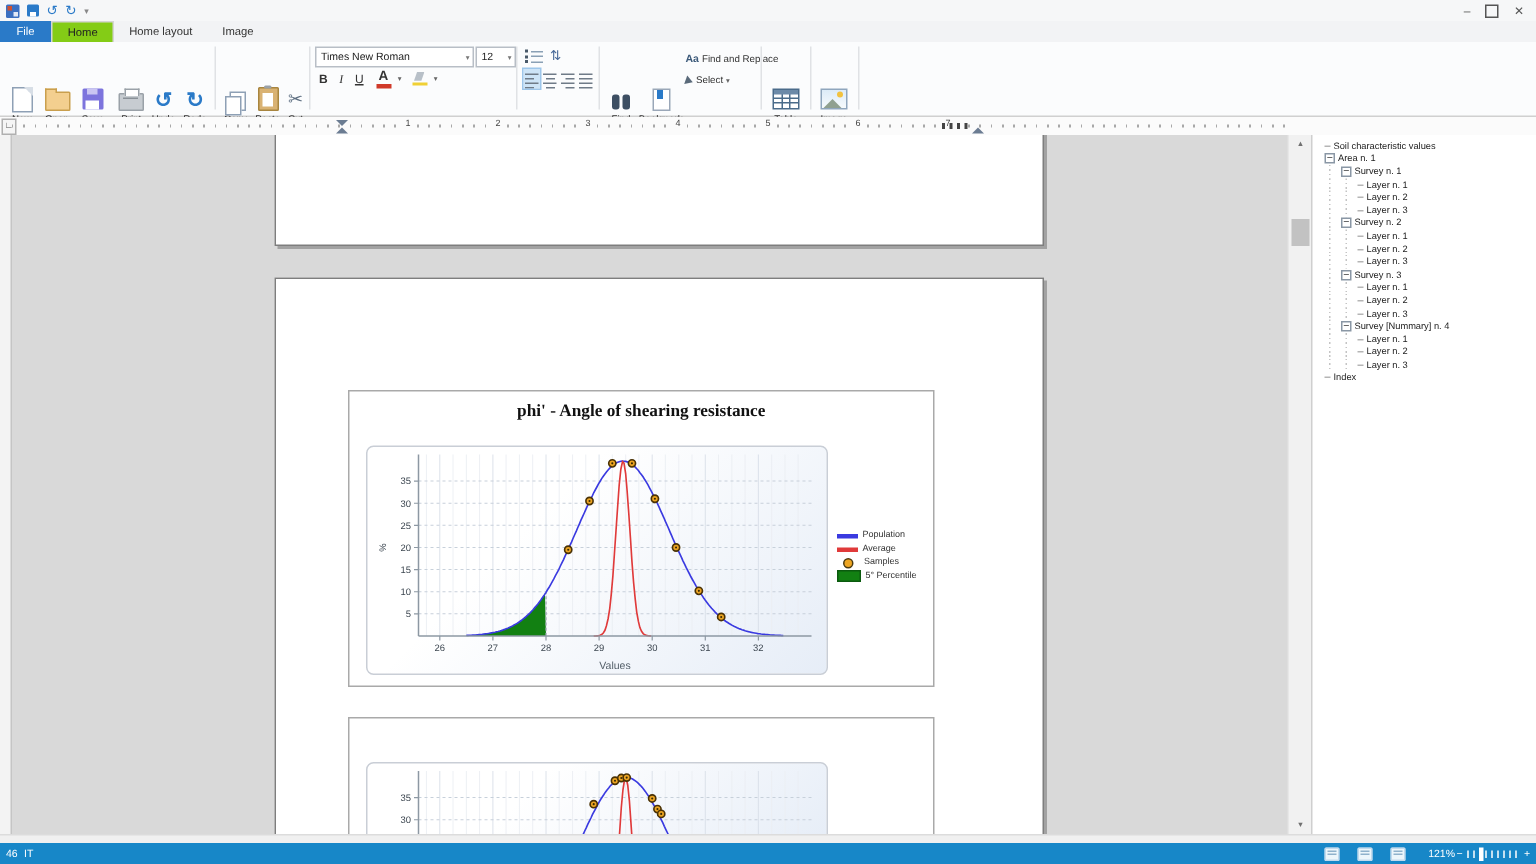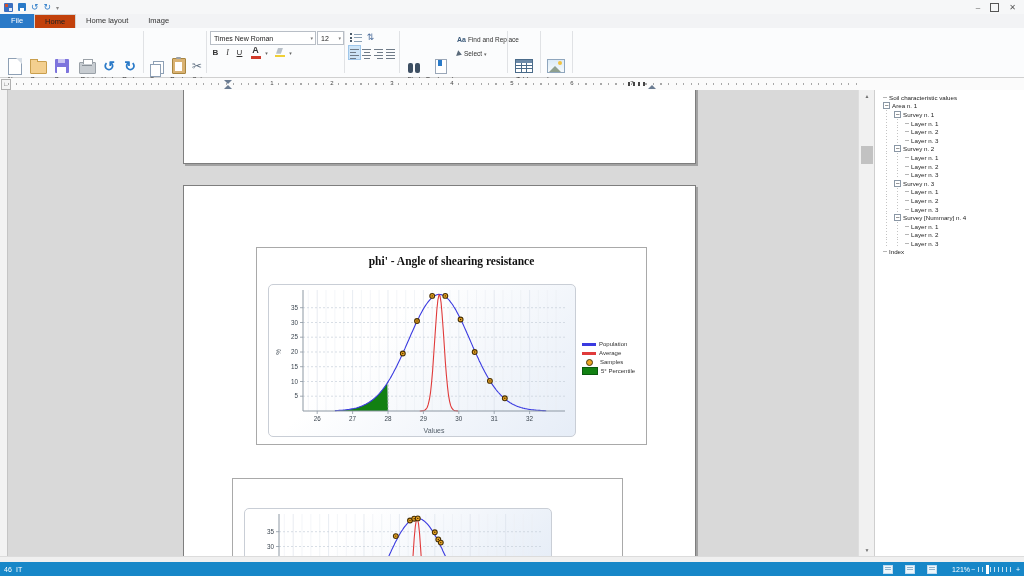--- a/index.html
+++ b/index.html
@@ -17,21 +17,21 @@
   .ic-fsave{width:8px;height:8px;background:#2a7ac8;border-radius:1px;position:relative;}
   .ic-fsave:after{content:"";position:absolute;left:2px;bottom:0;width:4px;height:3px;background:#fff;}
   .ic-arrow{color:#2a7ac8;font-size:9px;line-height:9px;}
   .ic-caret{color:#888;font-size:6px;}
   .ic-restore{width:7px;height:7px;border:1px solid #555;position:relative;background:#f6f7f8;}
   .ic-restore:before{content:"";position:absolute;left:1px;top:-3px;width:7px;height:7px;border:1px solid #555;z-index:-1;}
   
   .tabrow{left:0;top:14px;width:1024px;height:14px;background:#f2f3f5;display:flex;}
   .tab{height:14px;line-height:14px;padding:0 10px;font-size:7.5px;color:#333;}
   .tab-file{background:#2a7ac8;color:#fff;padding:0 11px;}
-  .tab-active{background:#c2410c;border:1px solid #d5d5d5;border-bottom:none;color:#222;text-align:center;}
+  .tab-active{background:#84cc16;border:1px solid #d5d5d5;border-bottom:none;color:#222;text-align:center;}
   
   .ribbon{left:0;top:28px;width:1024px;height:49px;background:#fbfcfd;border-bottom:1px solid #d0d0d0;}
   .rsep{position:absolute;top:3px;width:1px;height:42px;background:#e0e2e5;}
   .glabel{position:absolute;top:66px;font-size:6.5px;color:#777;text-align:center;}
   .bigbtn{position:absolute;top:30px;display:flex;flex-direction:column;align-items:center;}
   .bigbtn .lbl{font-size:6.5px;color:#333;margin-top:2px;white-space:nowrap;}
   .ibox{height:16px;display:flex;align-items:center;justify-content:center;}
   .caret-s{font-size:5px;color:#666;line-height:4px;}
   
   .i-doc{width:12px;height:15px;background:#fff;border:1px solid #8ea0b5;position:relative;}
@@ -343,21 +343,21 @@
   <div class="rmark" style="left:648px;top:7px;border-left:4px solid transparent;border-right:4px solid transparent;border-bottom:4px solid #6b7c92;"></div>
 </div>
 
 <div class="abs docarea">
   <div class="leftstrip"></div>
 
   <div class="page" style="left:183px;top:-8px;width:511px;height:80px;"></div>
 
   <div class="page" style="left:183px;top:95px;width:511px;height:378px;overflow:hidden;">
 
-    <div class="figure" style="left:48px;top:61px;width:389px;height:196px;margin-left:24px;">
+    <div class="figure" style="left:48px;top:74px;width:389px;height:196px;">
       <div class="figtitle">phi' - Angle of shearing resistance</div>
       <div class="chartpanel" style="left:11px;top:36px;">
         <svg id="chart0" width="306" height="151" viewBox="0 0 306 151">
             <line x1="39.3" x2="39.3" y1="5.0" y2="126.0" stroke="#ebeef3" stroke-width="0.6"></line>
             <line x1="48.2" x2="48.2" y1="5.0" y2="126.0" stroke="#d8dfe8" stroke-width="0.6"></line>
             <line x1="57.0" x2="57.0" y1="5.0" y2="126.0" stroke="#ebeef3" stroke-width="0.6"></line>
             <line x1="65.9" x2="65.9" y1="5.0" y2="126.0" stroke="#ebeef3" stroke-width="0.6"></line>
             <line x1="74.7" x2="74.7" y1="5.0" y2="126.0" stroke="#ebeef3" stroke-width="0.6"></line>
             <line x1="83.6" x2="83.6" y1="5.0" y2="126.0" stroke="#d8dfe8" stroke-width="0.6"></line>
             <line x1="92.4" x2="92.4" y1="5.0" y2="126.0" stroke="#ebeef3" stroke-width="0.6"></line>

